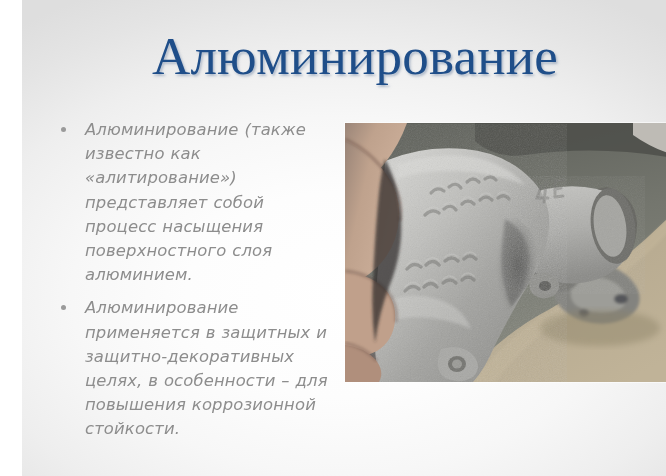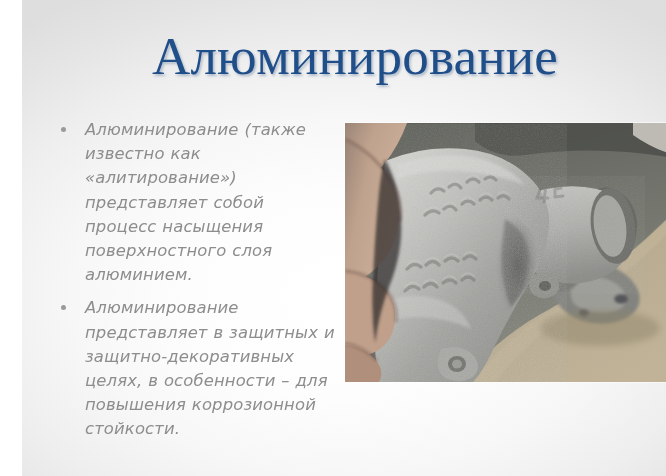--- a/index.html
+++ b/index.html
@@ -101,21 +101,21 @@
 
   <div id="body-column">
 
     <div class="bullet-row">
       <span class="bullet-marker"></span>
       <span class="bullet-text">Алюминирование (также известно как «алитирование») представляет собой процесс насыщения поверхностного слоя алюминием.</span>
     </div>
 
     <div class="bullet-row">
       <span class="bullet-marker"></span>
-      <span class="bullet-text">Алюминирование представляет в защитных и защитно-декоративных целях, в особенности – для повышения коррозионной стойкости.</span>
+      <span class="bullet-text">Алюминирование применяется в защитных и защитно-декоративных целях, в особенности – для повышения коррозионной стойкости.</span>
     </div>
 
   </div>
 
   <div id="photo-frame">
     <svg viewBox="0 0 323 259" preserveAspectRatio="none">
       <defs>
         <linearGradient id="floorGrad" x1="0" y1="0" x2="0.3" y2="1">
           <stop offset="0%" stop-color="#5c5e58"></stop>
           <stop offset="55%" stop-color="#74766e"></stop>

